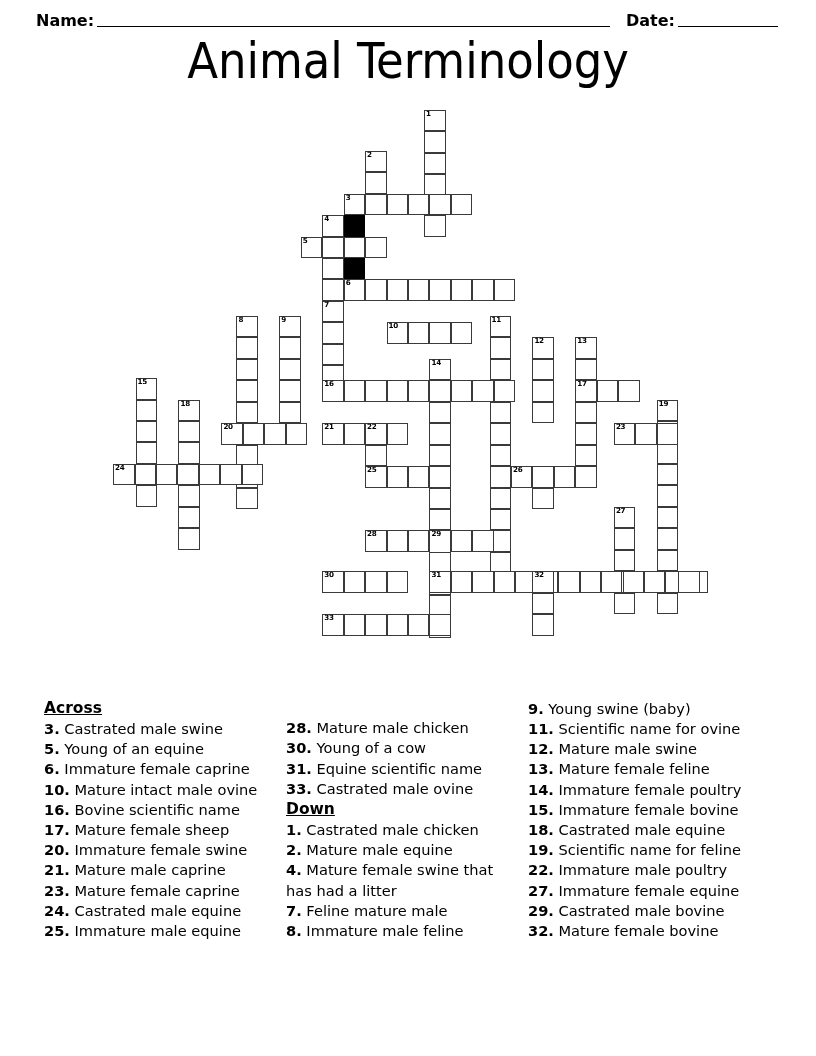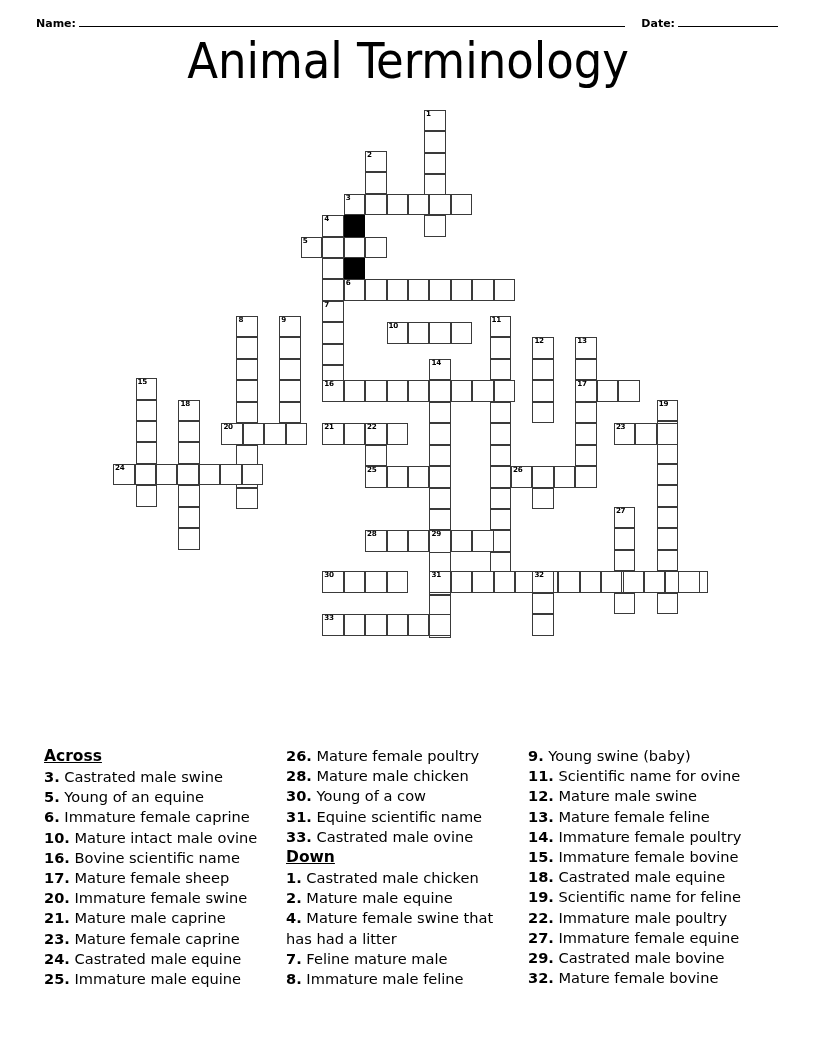--- a/index.html
+++ b/index.html
@@ -11,21 +11,21 @@
     position:relative;
     overflow:hidden;
   }
   .sheet{position:relative;width:816px;height:1056px;}
 
   
   .nameline{
     position:absolute;left:0;top:0;width:816px;height:30px;
     display:flex;align-items:flex-end;
     padding:4px 36px 0 36px;box-sizing:border-box;
-    font-size:11px;font-weight:bold;
+    font-size:16px;font-weight:bold;
   }
   .nl-label{white-space:nowrap;}
   .nl-rule{
     flex:1 1 auto;border-bottom:1.4px solid #000;
     margin:0 2px 3px 3px;height:12px;
   }
   .nl-rule.short{flex:0 0 100px;}
   .nl-gap{flex:0 0 14px;}
 
   .title{
@@ -53,22 +53,21 @@
     color:#000;
     letter-spacing:-0.3px;
   }
 
   
   .clues{
     position:absolute;left:44px;top:698px;
     width:732px;
     display:flex;
     gap:0px;
-    align-items:flex-start;
-    margin-top:48px;
+    align-items:flex-end;
   }
   .clue-col{width:244px;box-sizing:border-box;padding-right:12px;}
   .clue-col:nth-child(2){width:244px;}
   .clue-col:nth-child(3){width:250px;}
   .sec-head{
     font-size:15.5px;font-weight:bold;
     text-decoration:underline;
     margin:0 0 1px 0;line-height:20px;
   }
   .clue{
@@ -356,21 +355,20 @@
         <p class="clue"><b>10.</b><span> Mature intact male ovine</span></p>
         <p class="clue"><b>16.</b><span> Bovine scientific name</span></p>
         <p class="clue"><b>17.</b><span> Mature female sheep</span></p>
         <p class="clue"><b>20.</b><span> Immature female swine</span></p>
         <p class="clue"><b>21.</b><span> Mature male caprine</span></p>
         <p class="clue"><b>23.</b><span> Mature female caprine</span></p>
         <p class="clue"><b>24.</b><span> Castrated male equine</span></p>
         <p class="clue"><b>25.</b><span> Immature male equine</span></p>
       </div>
     <div class="clue-col" id="col2">
-        <p class="clue"><b>26.</b><span> Mature female poultry</span></p>
         <p class="clue"><b>28.</b><span> Mature male chicken</span></p>
         <p class="clue"><b>30.</b><span> Young of a cow</span></p>
         <p class="clue"><b>31.</b><span> Equine scientific name</span></p>
         <p class="clue"><b>33.</b><span> Castrated male ovine</span></p>
         <div class="sec-head">Down</div>
         <p class="clue"><b>1.</b><span> Castrated male chicken</span></p>
         <p class="clue"><b>2.</b><span> Mature male equine</span></p>
         <p class="clue"><b>4.</b><span> Mature female swine that has had a litter</span></p>
         <p class="clue"><b>7.</b><span> Feline mature male</span></p>
         <p class="clue"><b>8.</b><span> Immature male feline</span></p>

